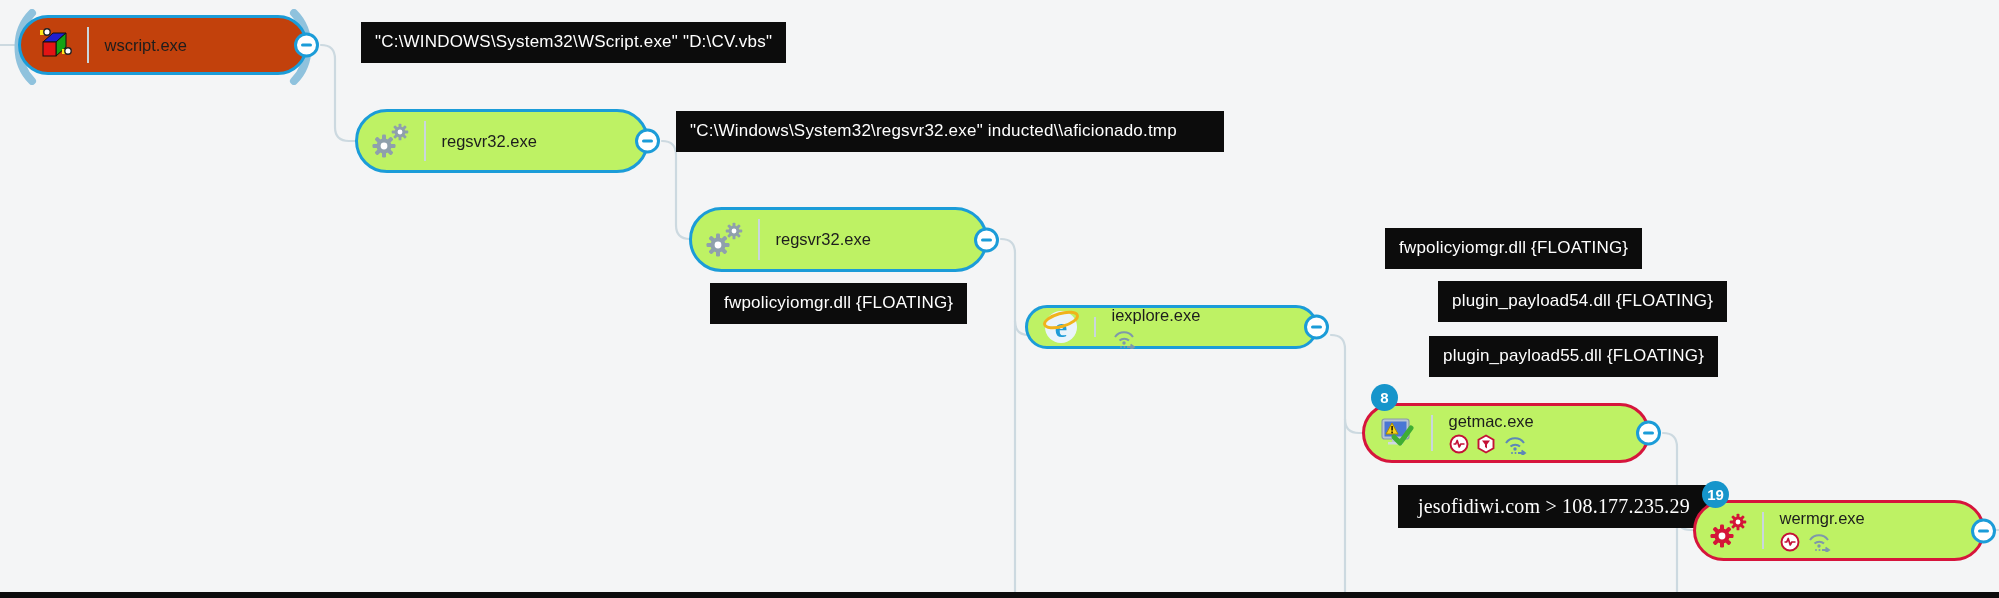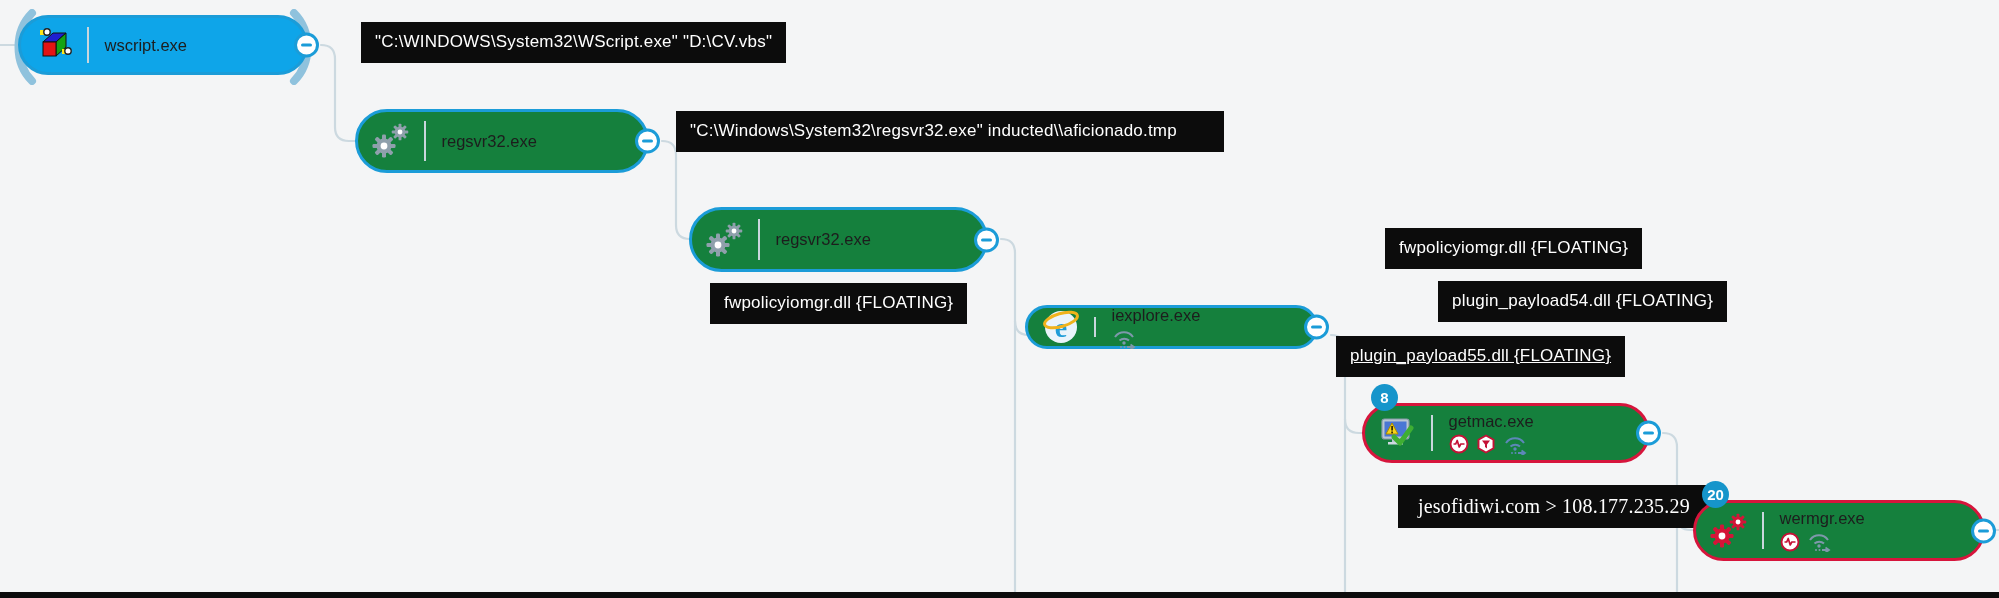--- a/index.html
+++ b/index.html
@@ -4,24 +4,24 @@
 <style>
   html,body{margin:0;padding:0;}
   body{
     width:1999px;height:598px;position:relative;overflow:hidden;
     background:#f4f5f6;
     font-family:"Liberation Sans", sans-serif;
   }
   svg.connector-layer{position:absolute;left:0;top:0;z-index:1;}
   .node{
     position:absolute;z-index:2;
-    background:#15803d;border:3px solid #1b9cd8;border-radius:34px;
+    background:#bef264;border:3px solid #1b9cd8;border-radius:34px;
     display:flex;align-items:center;box-sizing:border-box;
   }
-  .node.selected{background:#0ea5e9;}
+  .node.selected{background:#c2410c;}
   .node.red{border-color:#d6153c;}
   .icon-area{width:66px;display:flex;align-items:center;justify-content:center;flex:0 0 66px;}
   .divider{width:1.5px;background:#c9d6dd;align-self:stretch;margin:9px 0;}
   .node-body{display:flex;flex-direction:column;justify-content:center;padding-left:16px;min-width:0;}
   .node-name{font-size:16.5px;color:#1d1d1d;white-space:nowrap;}
   .status-row{display:flex;align-items:center;gap:7px;margin-top:3px;height:21px;}
   .collapse-btn{
     position:absolute;right:-14px;top:50%;transform:translateY(-50%);
     width:25px;height:25px;border-radius:50%;
     background:#ffffff;border:3px solid #1b9cd8;box-sizing:border-box;
@@ -181,21 +181,21 @@
         <path d="M15,19 H21 M18.5,16.5 L22,19 L18.5,21.5" fill="none" stroke="#7e98ab" stroke-width="1.8"></path>
       </svg>
     </div>
   </div>
   <div class="collapse-btn">
       <span class="bar"></span>
     </div>
 </div>
 <div class="black-label" style="left:1385px;top:228px;">fwpolicyiomgr.dll {FLOATING}</div>
 <div class="black-label" style="left:1438px;top:281px;">plugin_payload54.dll {FLOATING}</div>
-<div class="black-label" style="left:1336px;top:336px;text-decoration:underline;">plugin_payload55.dll {FLOATING}</div>
+<div class="black-label" style="left:1429px;top:336px;">plugin_payload55.dll {FLOATING}</div>
 
 <div class="node red" style="left:1362px;top:403px;width:288px;height:60px;">
   <div class="badge">8</div>
   <div class="icon-area">
     <svg width="38" height="34">
       <rect x="3" y="3" width="27" height="20" rx="2.5" fill="#b9c6d2" stroke="#8a9aaa" stroke-width="1.2"></rect>
       <rect x="5.5" y="5.5" width="22" height="15" fill="#4a77d4"></rect>
       <rect x="13" y="23" width="7" height="3" fill="#b9c6d2"></rect>
       <rect x="9" y="26" width="15" height="2.5" fill="#cfd9e2"></rect>
       <polygon points="13,7 19,18 7,18" fill="#f7d21a" stroke="#a98a00" stroke-width="1"></polygon>
@@ -228,21 +228,21 @@
       </svg>
     </div>
   </div>
   <div class="collapse-btn">
       <span class="bar"></span>
     </div>
 </div>
 <div class="black-label small" style="left:1398px;top:485px;">jesofidiwi.com &gt; 108.177.235.29</div>
 
 <div class="node red" style="left:1693px;top:500px;width:292px;height:61px;">
-  <div class="badge">20</div>
+  <div class="badge">19</div>
   <div class="icon-area">
     <svg width="42" height="36">
       <g fill="#d41538">
         <g transform="translate(14,23)">
           <rect x="-2" y="-11.5" width="4" height="23" rx="1.2"></rect>
           <rect x="-2" y="-11.5" width="4" height="23" rx="1.2" transform="rotate(45)"></rect>
           <rect x="-2" y="-11.5" width="4" height="23" rx="1.2" transform="rotate(90)"></rect>
           <rect x="-2" y="-11.5" width="4" height="23" rx="1.2" transform="rotate(135)"></rect>
           <circle r="7.5"></circle>
             <circle r="3.4" fill="#ffffff"></circle>

